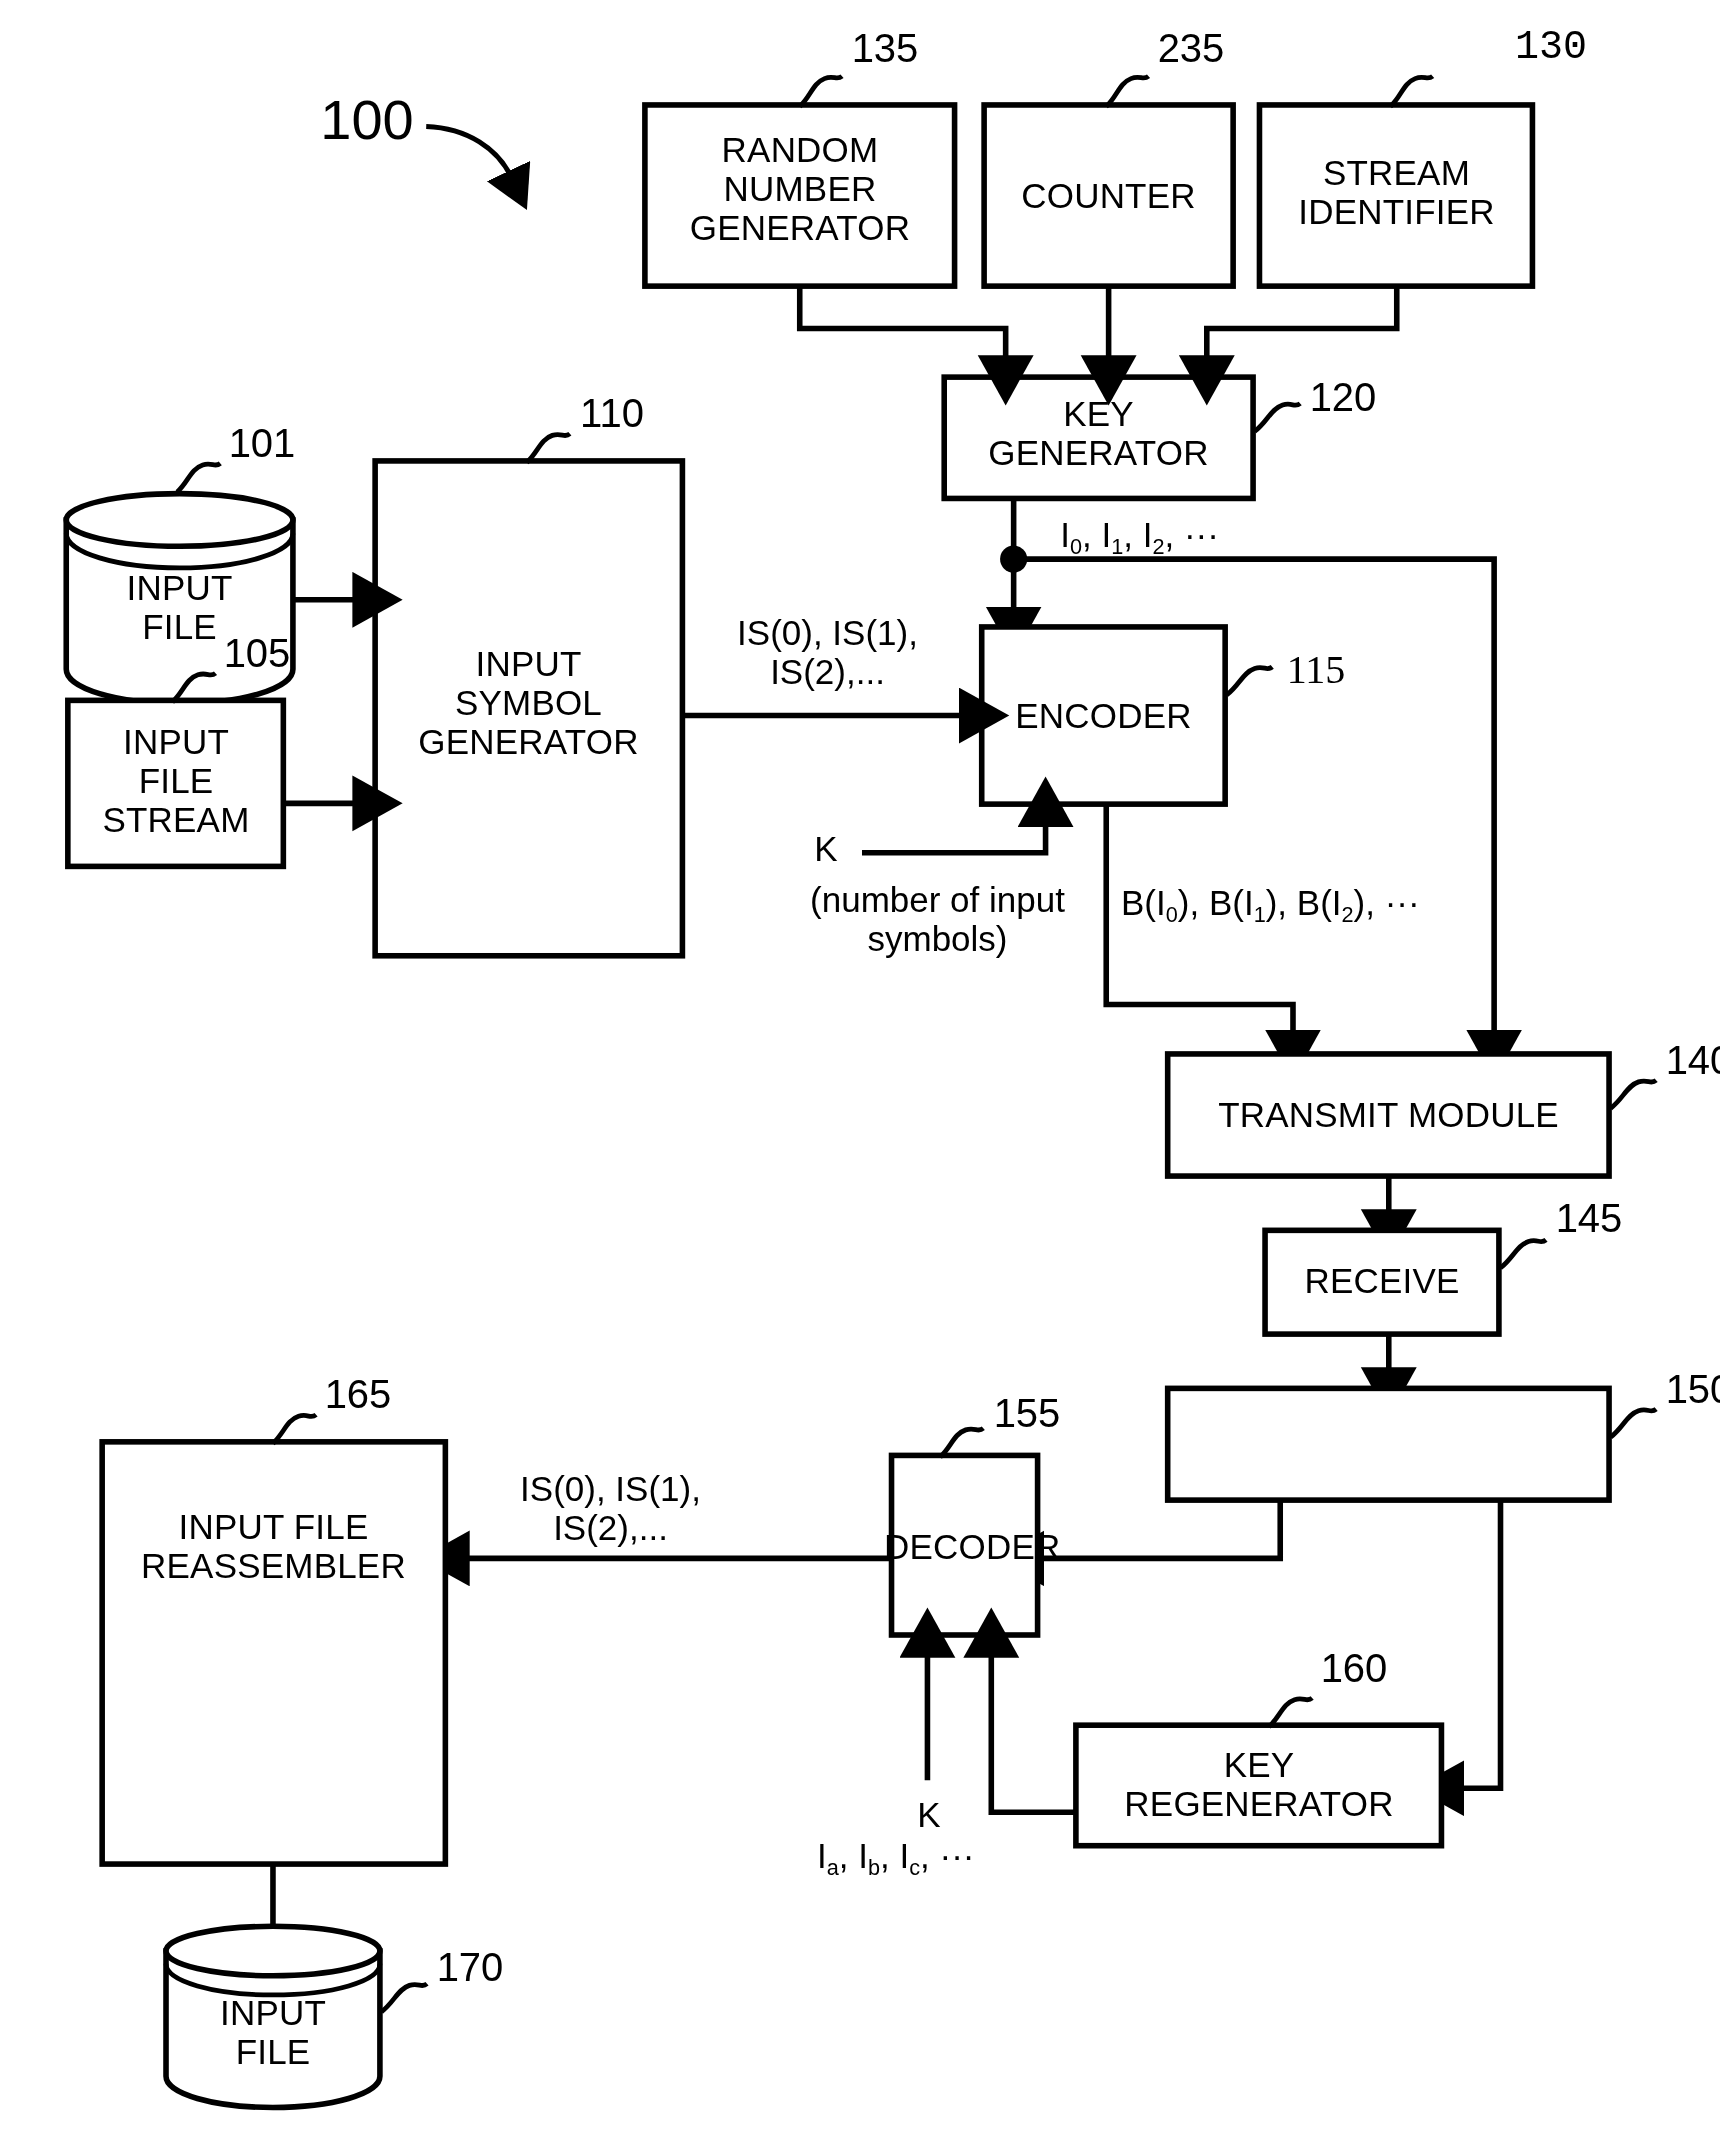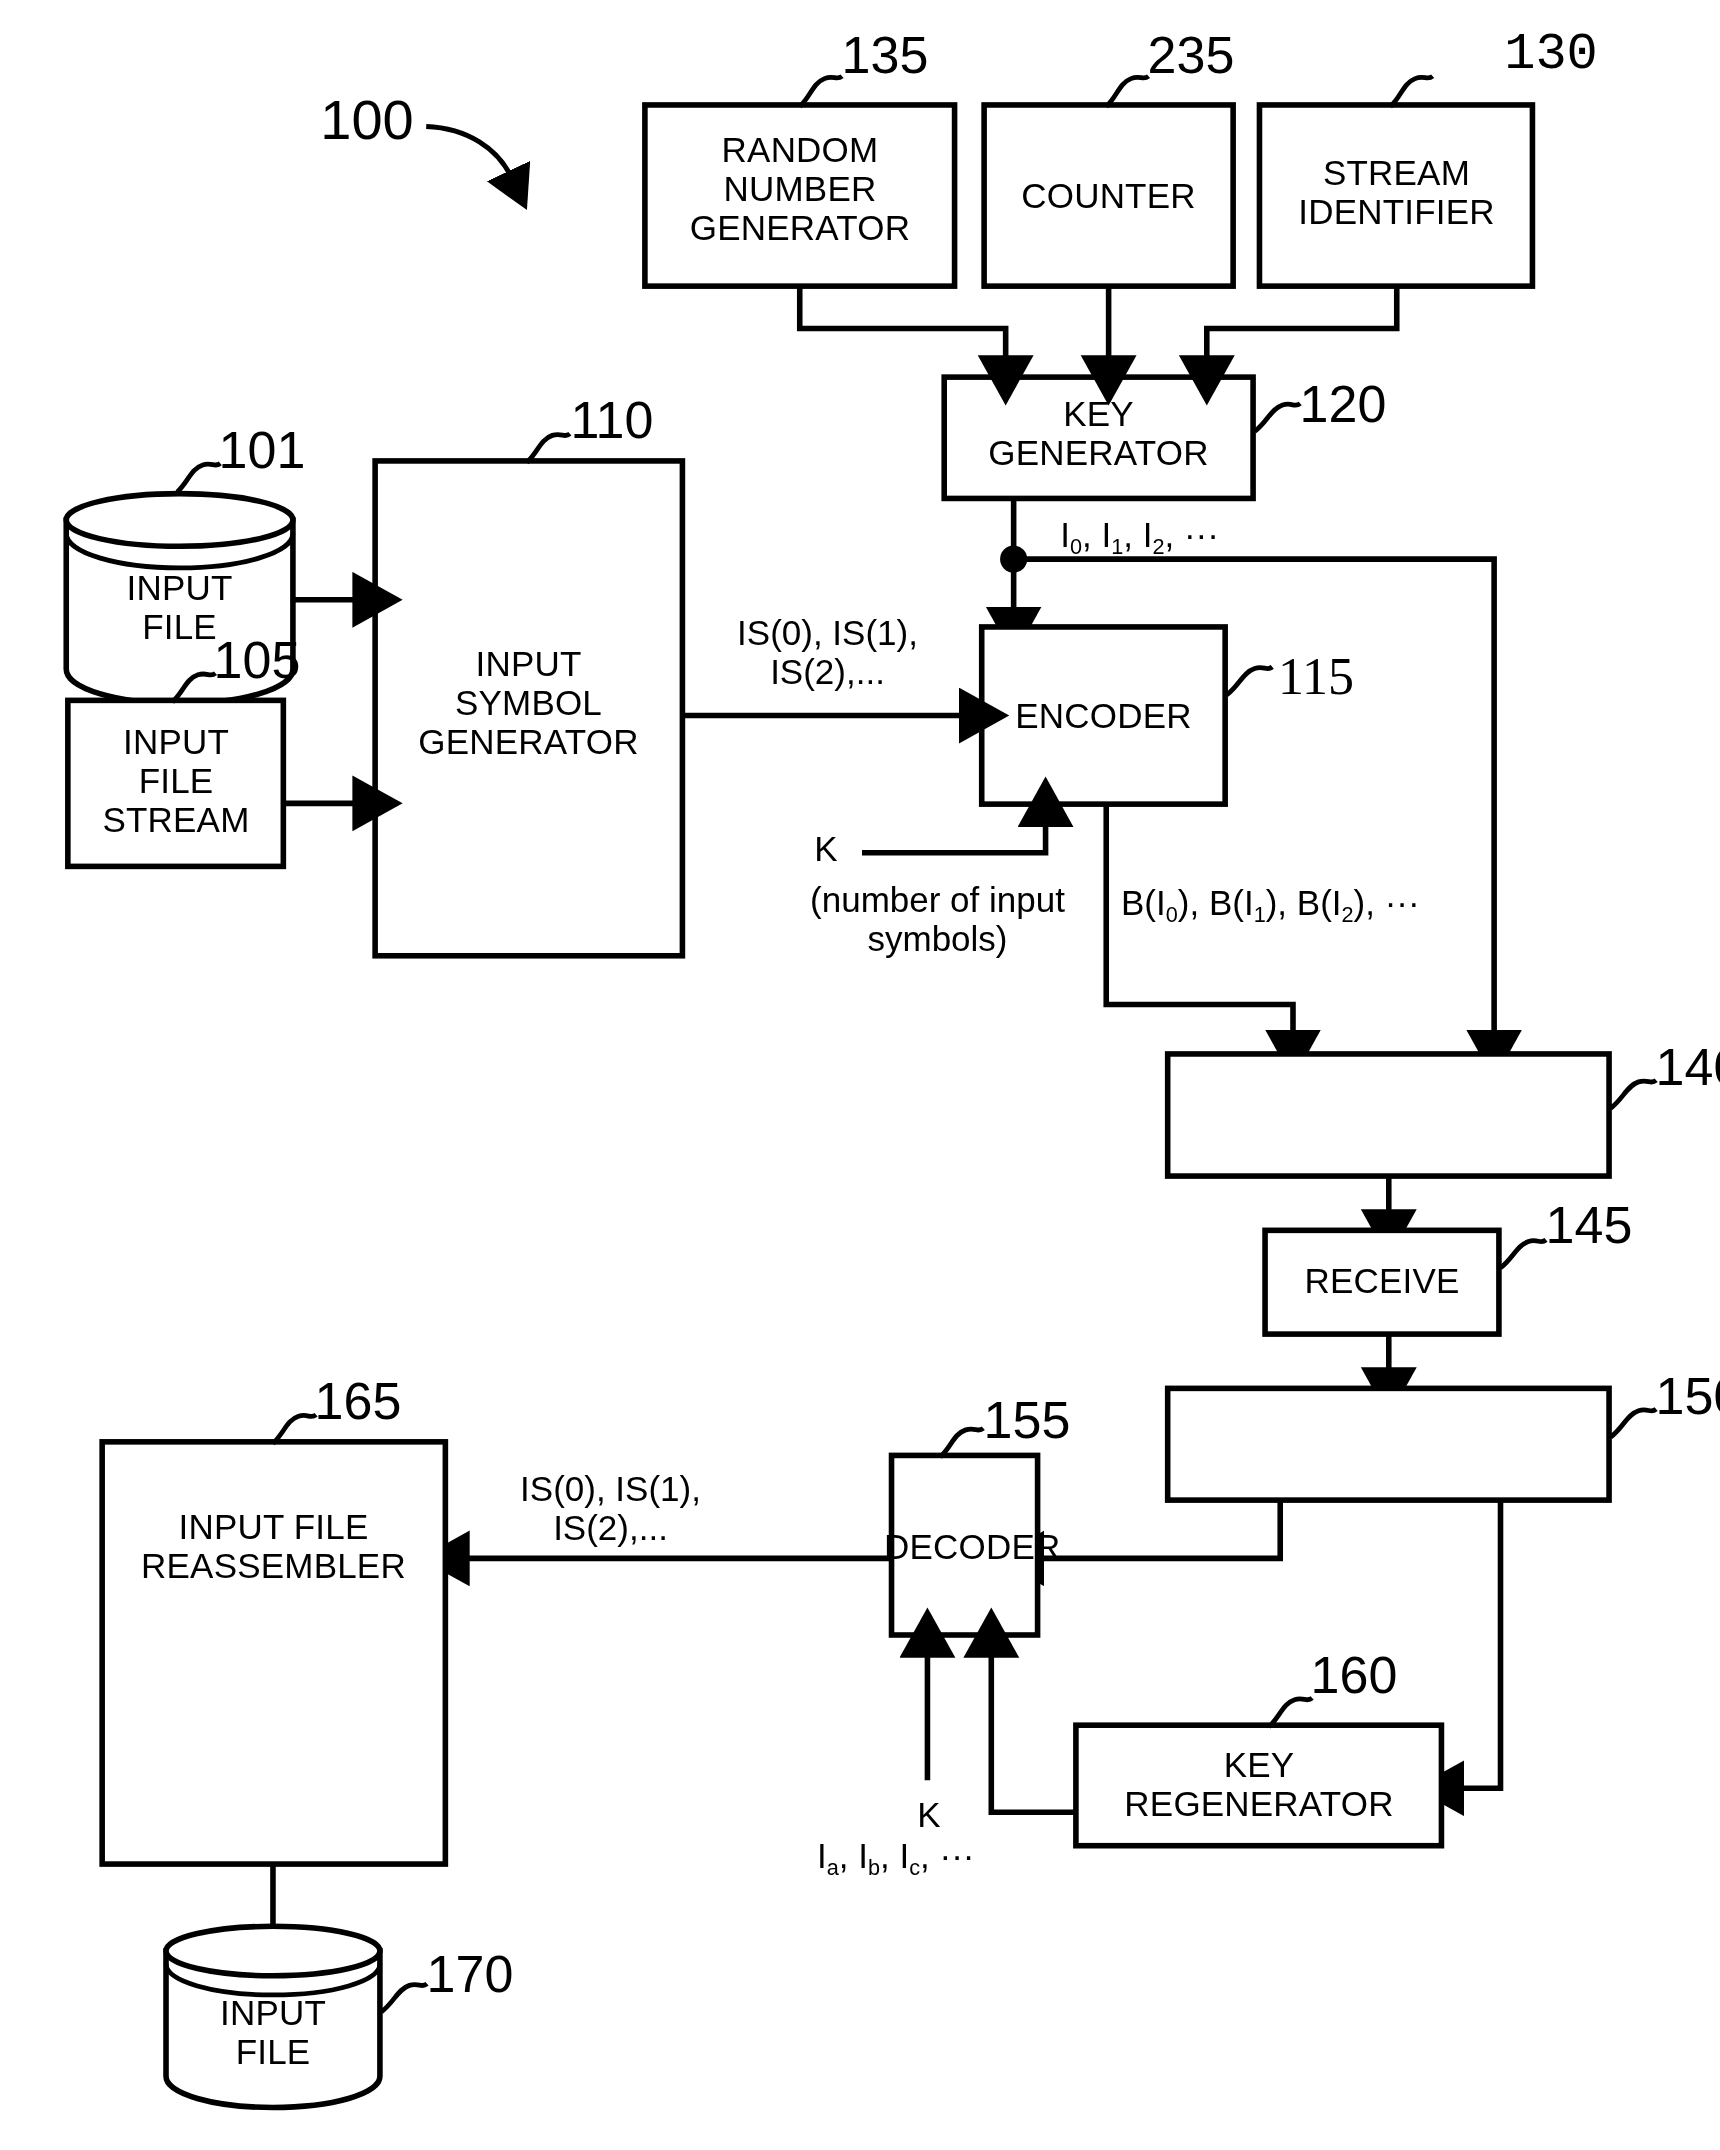--- a/index.html
+++ b/index.html
@@ -9,21 +9,21 @@
   svg.layer{position:absolute;left:0;top:0;width:1720px;height:2151px;}
   .blk{fill:#ffffff;stroke:#000000;stroke-width:7;}
   .ln{stroke:#000000;stroke-width:7;fill:none;stroke-linecap:butt;}
   .lnthin{stroke:#000000;stroke-width:6;fill:none;}
   .dot{fill:#000000;}
   .ah{fill:#000000;}
   
   .tx{position:absolute;text-align:center;line-height:1.12;white-space:pre-line;
       font-family:"Liberation Sans", sans-serif;color:#000;}
   .boxlabel{font-size:35px;letter-spacing:0.2px;}
-  .reflabel{font-size:52px;}
+  .reflabel{font-size:40px;}
   .sig{font-size:35px;}
   .figcap{font-size:53px;}
   .big100{font-size:56px;}
   sub{font-size:.62em;vertical-align:baseline;position:relative;top:.30em;}
 </style>
 </head>
 <body>
 
 <div id="sheet">
 
@@ -166,20 +166,21 @@
 
   <div class="tx boxlabel" style="left:982px;top:696px;width:243px;">ENCODER</div>
   <div class="tx reflabel" style="left:1260px;top:648px;width:112px;font-family:Liberation Serif, serif;">115</div>
 
   <div class="tx sig" style="left:798px;top:829px;width:56px;">K</div>
   <div class="tx sig" style="left:782px;top:880px;width:311px;">(number of input
 symbols)</div>
 
   <div class="tx sig" style="left:1121px;top:883px;width:447px;text-align:left;">B(I<sub>0</sub>),  B(I<sub>1</sub>),  B(I<sub>2</sub>),  ···</div>
 
+  <div class="tx boxlabel" style="left:1168px;top:1095px;width:441px;">TRANSMIT MODULE</div>
   <div class="tx reflabel" style="left:1643px;top:1038px;width:112px;">140</div>
 
   <div class="tx boxlabel" style="left:1265px;top:1261px;width:234px;">RECEIVE</div>
   <div class="tx reflabel" style="left:1533px;top:1196px;width:112px;">145</div>
 
   <div class="tx reflabel" style="left:1643px;top:1367px;width:112px;">150</div>
 
   <div class="tx boxlabel" style="left:884px;top:1527px;width:162px;">DECODER</div>
   <div class="tx reflabel" style="left:971px;top:1391px;width:112px;">155</div>
 

